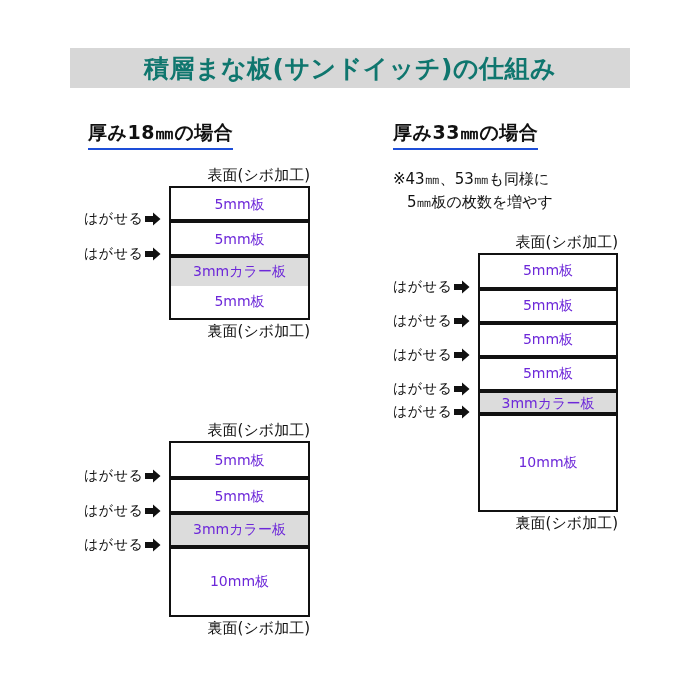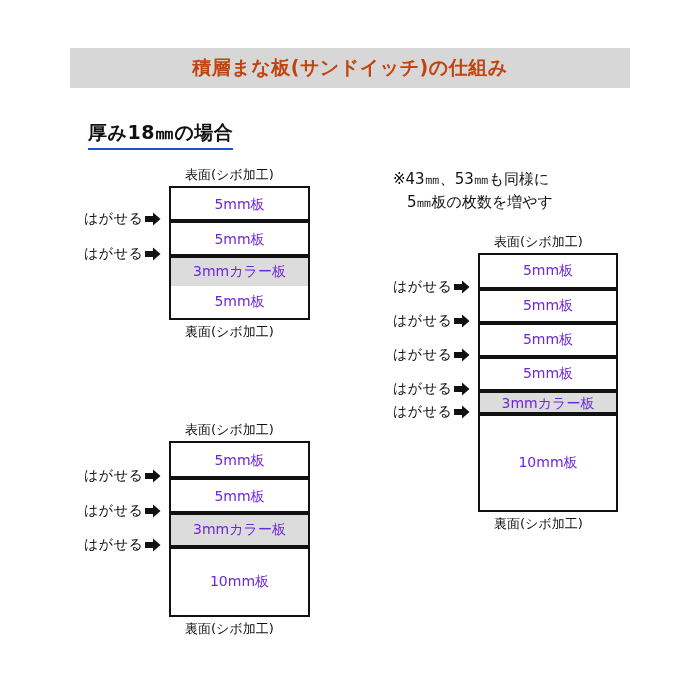--- a/index.html
+++ b/index.html
@@ -28,24 +28,24 @@
     left: 70px;
     top: 48px;
     width: 560px;
     height: 40px;
     background: #d7d7d7;
     display: flex;
     align-items: center;
     justify-content: center;
   }
   .title-text {
-    font-size: 19px;
+    font-size: 25px;
     font-weight: bold;
     letter-spacing: 0.5px;
-    color: #c2410c;
+    color: #0f766e;
     white-space: nowrap;
   }
 
   
   .section-heading {
     position: absolute;
     font-size: 19px;
     font-weight: bold;
     color: #111111;
     white-space: nowrap;
@@ -65,24 +65,24 @@
     display: block;
     padding-left: 14px;
   }
 
   
   .stack-block {
     position: absolute;
   }
   .face-label {
     position: absolute;
-    left: 16px;
+    left: 0;
     width: 100%;
-    text-align: left;
-    font-size: 13px;
+    text-align: right;
+    font-size: 15px;
     color: #111111;
     white-space: nowrap;
   }
   .face-label.top  { top: -20px; }
   .face-label.bottom { bottom: -21px; }
 
   .stack-box {
     position: relative;
     box-sizing: border-box;
     border: 2px solid #111111;
@@ -210,20 +210,21 @@
   </div>
   <div class="peel" style="left:84px; top:545px;">
     <span class="peel-label">はがせる</span>
     <span class="peel-arrow">
       <svg width="16" height="14" viewBox="0 0 16 14">
           <path d="M0 4 H8 V0.5 L15.5 7 L8 13.5 V10 H0 Z" fill="#111111"></path>
         </svg>
     </span>
   </div>
 
+  <div class="section-heading" style="left:393px; top:120px;">厚み33㎜の場合</div>
 
   <div class="note-text" style="left:393px; top:168px;">
     <span>※43㎜、53㎜も同様に</span>
     <span class="note-line2">5㎜板の枚数を増やす</span>
   </div>
 
   <div class="stack-block" id="stack-33" style="left:478px; top:253px; width:140px; height:259px;">
     <div class="face-label top">表面(シボ加工)</div>
     <div class="stack-box">
       <div class="layer" style="top:0px; height:32px;">5mm板</div>

